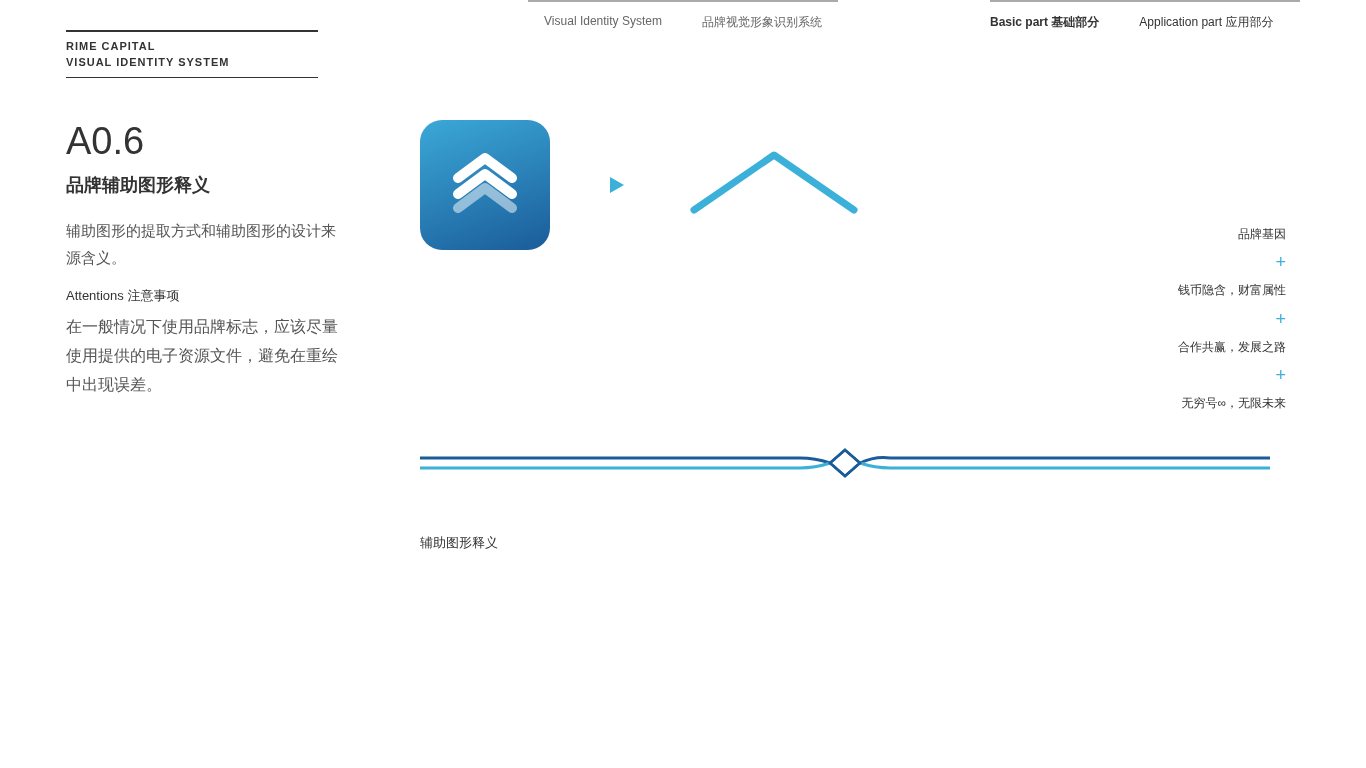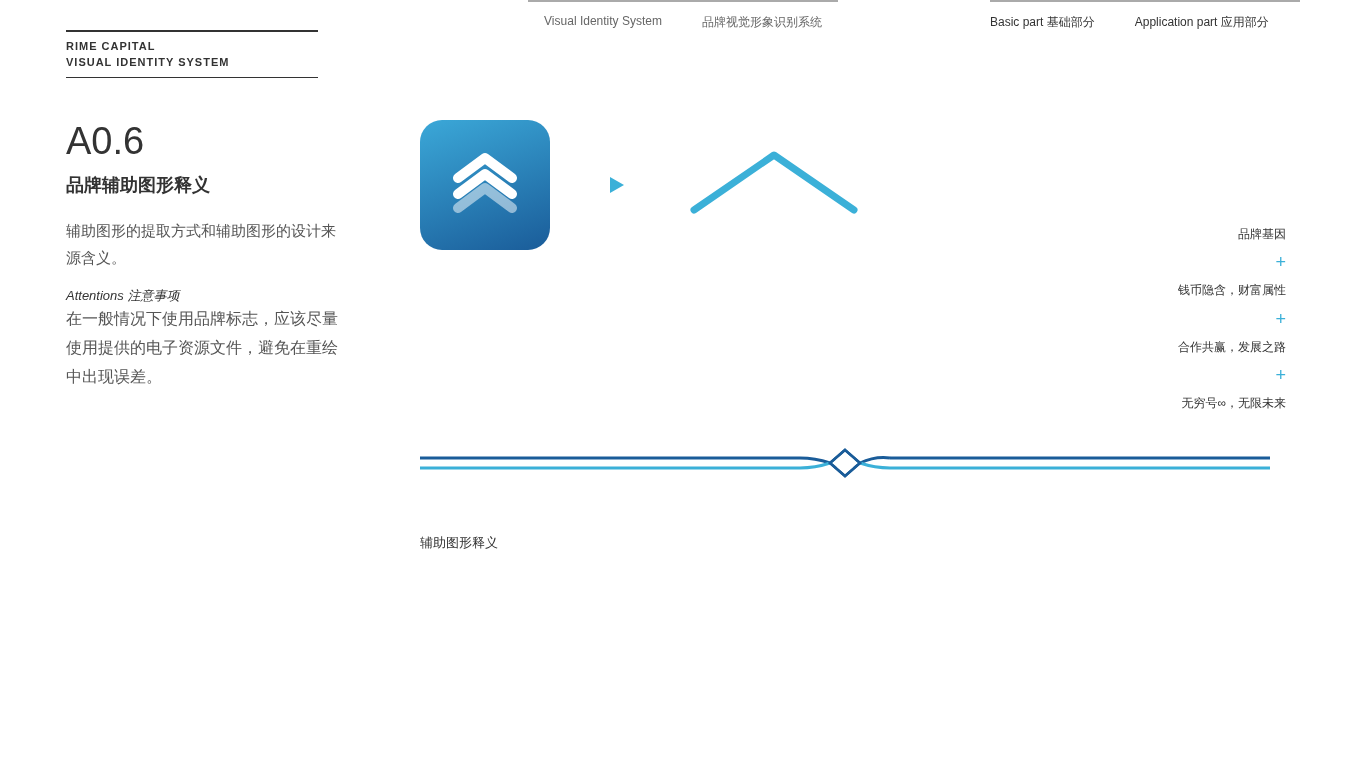--- a/index.html
+++ b/index.html
@@ -89,21 +89,21 @@
       gap: 40px;
     }
 
     .nav-right-item {
       font-size: 12px;
       color: #333;
       white-space: nowrap;
     }
 
     .nav-right-item.active {
-      font-weight: 400;
+      font-weight: 700;
       text-align: right;
     }
 
     
     .left-col {
       position: absolute;
       left: 66px;
       top: 120px;
       width: 280px;
     }
@@ -126,21 +126,21 @@
       font-size: 15px;
       color: #555;
       line-height: 1.8;
       margin-bottom: 16px;
     }
 
     .attentions-title {
       font-size: 13px;
       color: #333;
       font-weight: 500;
-      font-style: italic;
+      margin-bottom: 8px;
     }
 
     .attentions-desc {
       font-size: 16px;
       color: #555;
       line-height: 1.8;
     }
 
     
     .center-area {

